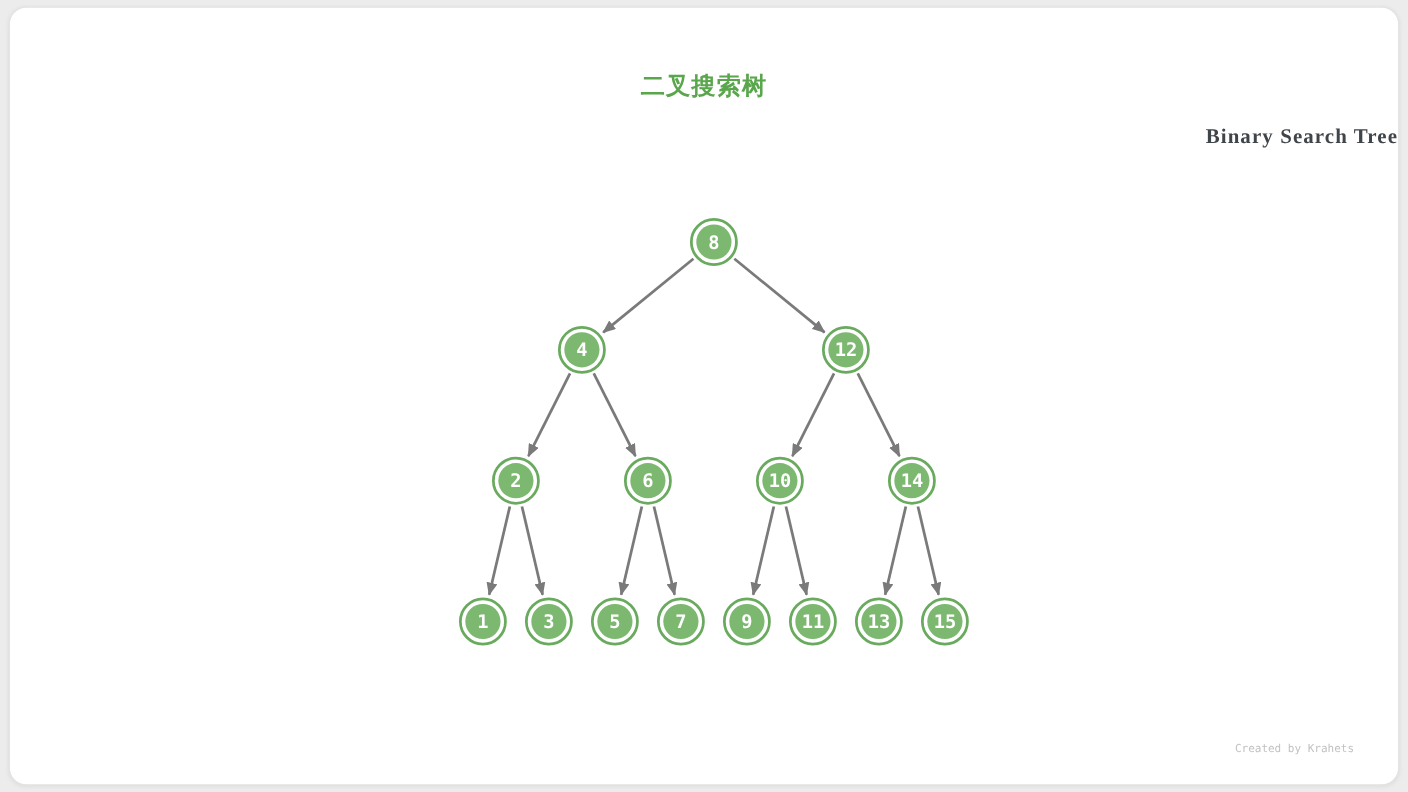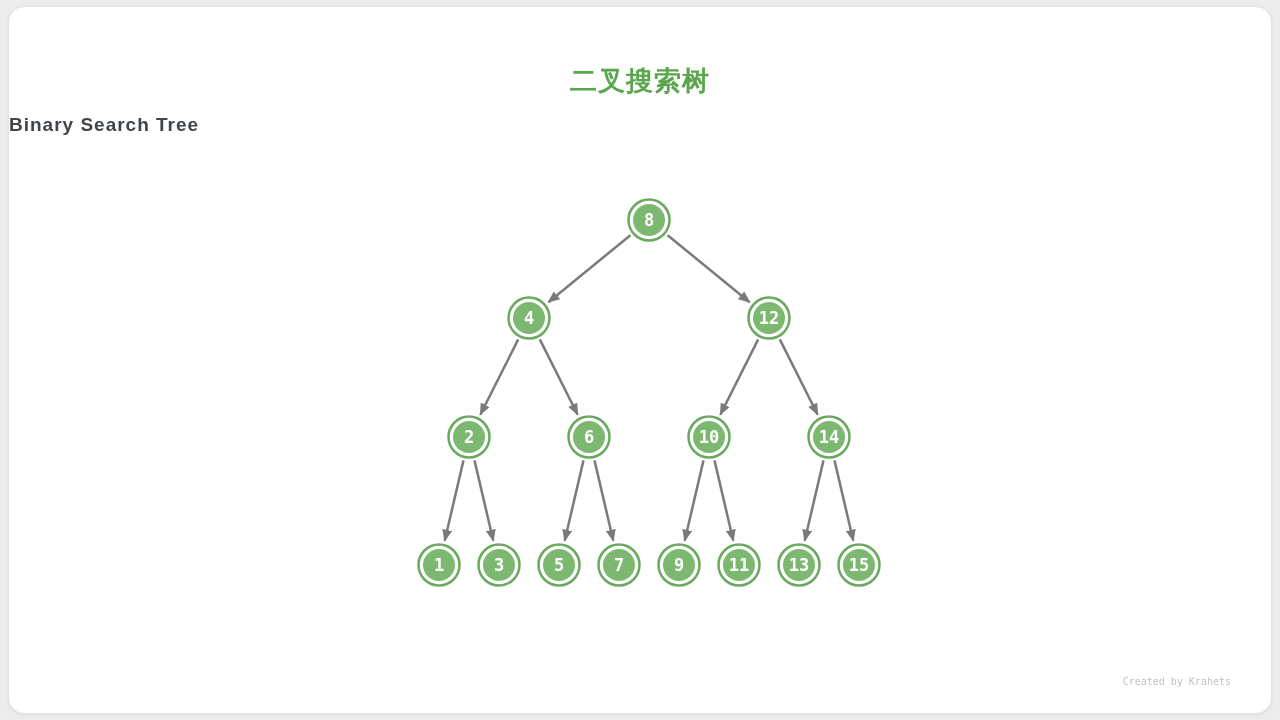--- a/index.html
+++ b/index.html
@@ -27,36 +27,36 @@
     border-radius: 16px;
     box-shadow: 0 1px 4px rgba(0,0,0,0.06);
   }
   .title {
     position: absolute;
     top: 56px;
     left: 0;
     width: 100%;
     margin: 0;
     text-align: center;
-    font-size: 27px;
+    font-size: 22px;
     font-weight: bold;
     color: var(--title-green, #5aa64d);
     font-family: Liberation Mono, monospace;
     letter-spacing: 1px;
   }
   .subtitle {
     position: absolute;
     top: 107px;
     left: 0;
     width: 100%;
-    text-align: left;
+    text-align: right;
     font-size: 19px;
     font-weight: bold;
     color: var(--subtitle-color, #40454a);
-    font-family: Liberation Sans, sans-serif;
+    font-family: Liberation Serif, serif;
     letter-spacing: 1px;
   }
   .credit {
     position: absolute;
     right: 40px;
     bottom: 26px;
     font-size: 10px;
     color: var(--credit-color, #c2c2c2);
     font-family: "DejaVu Sans Mono", monospace;
   }

